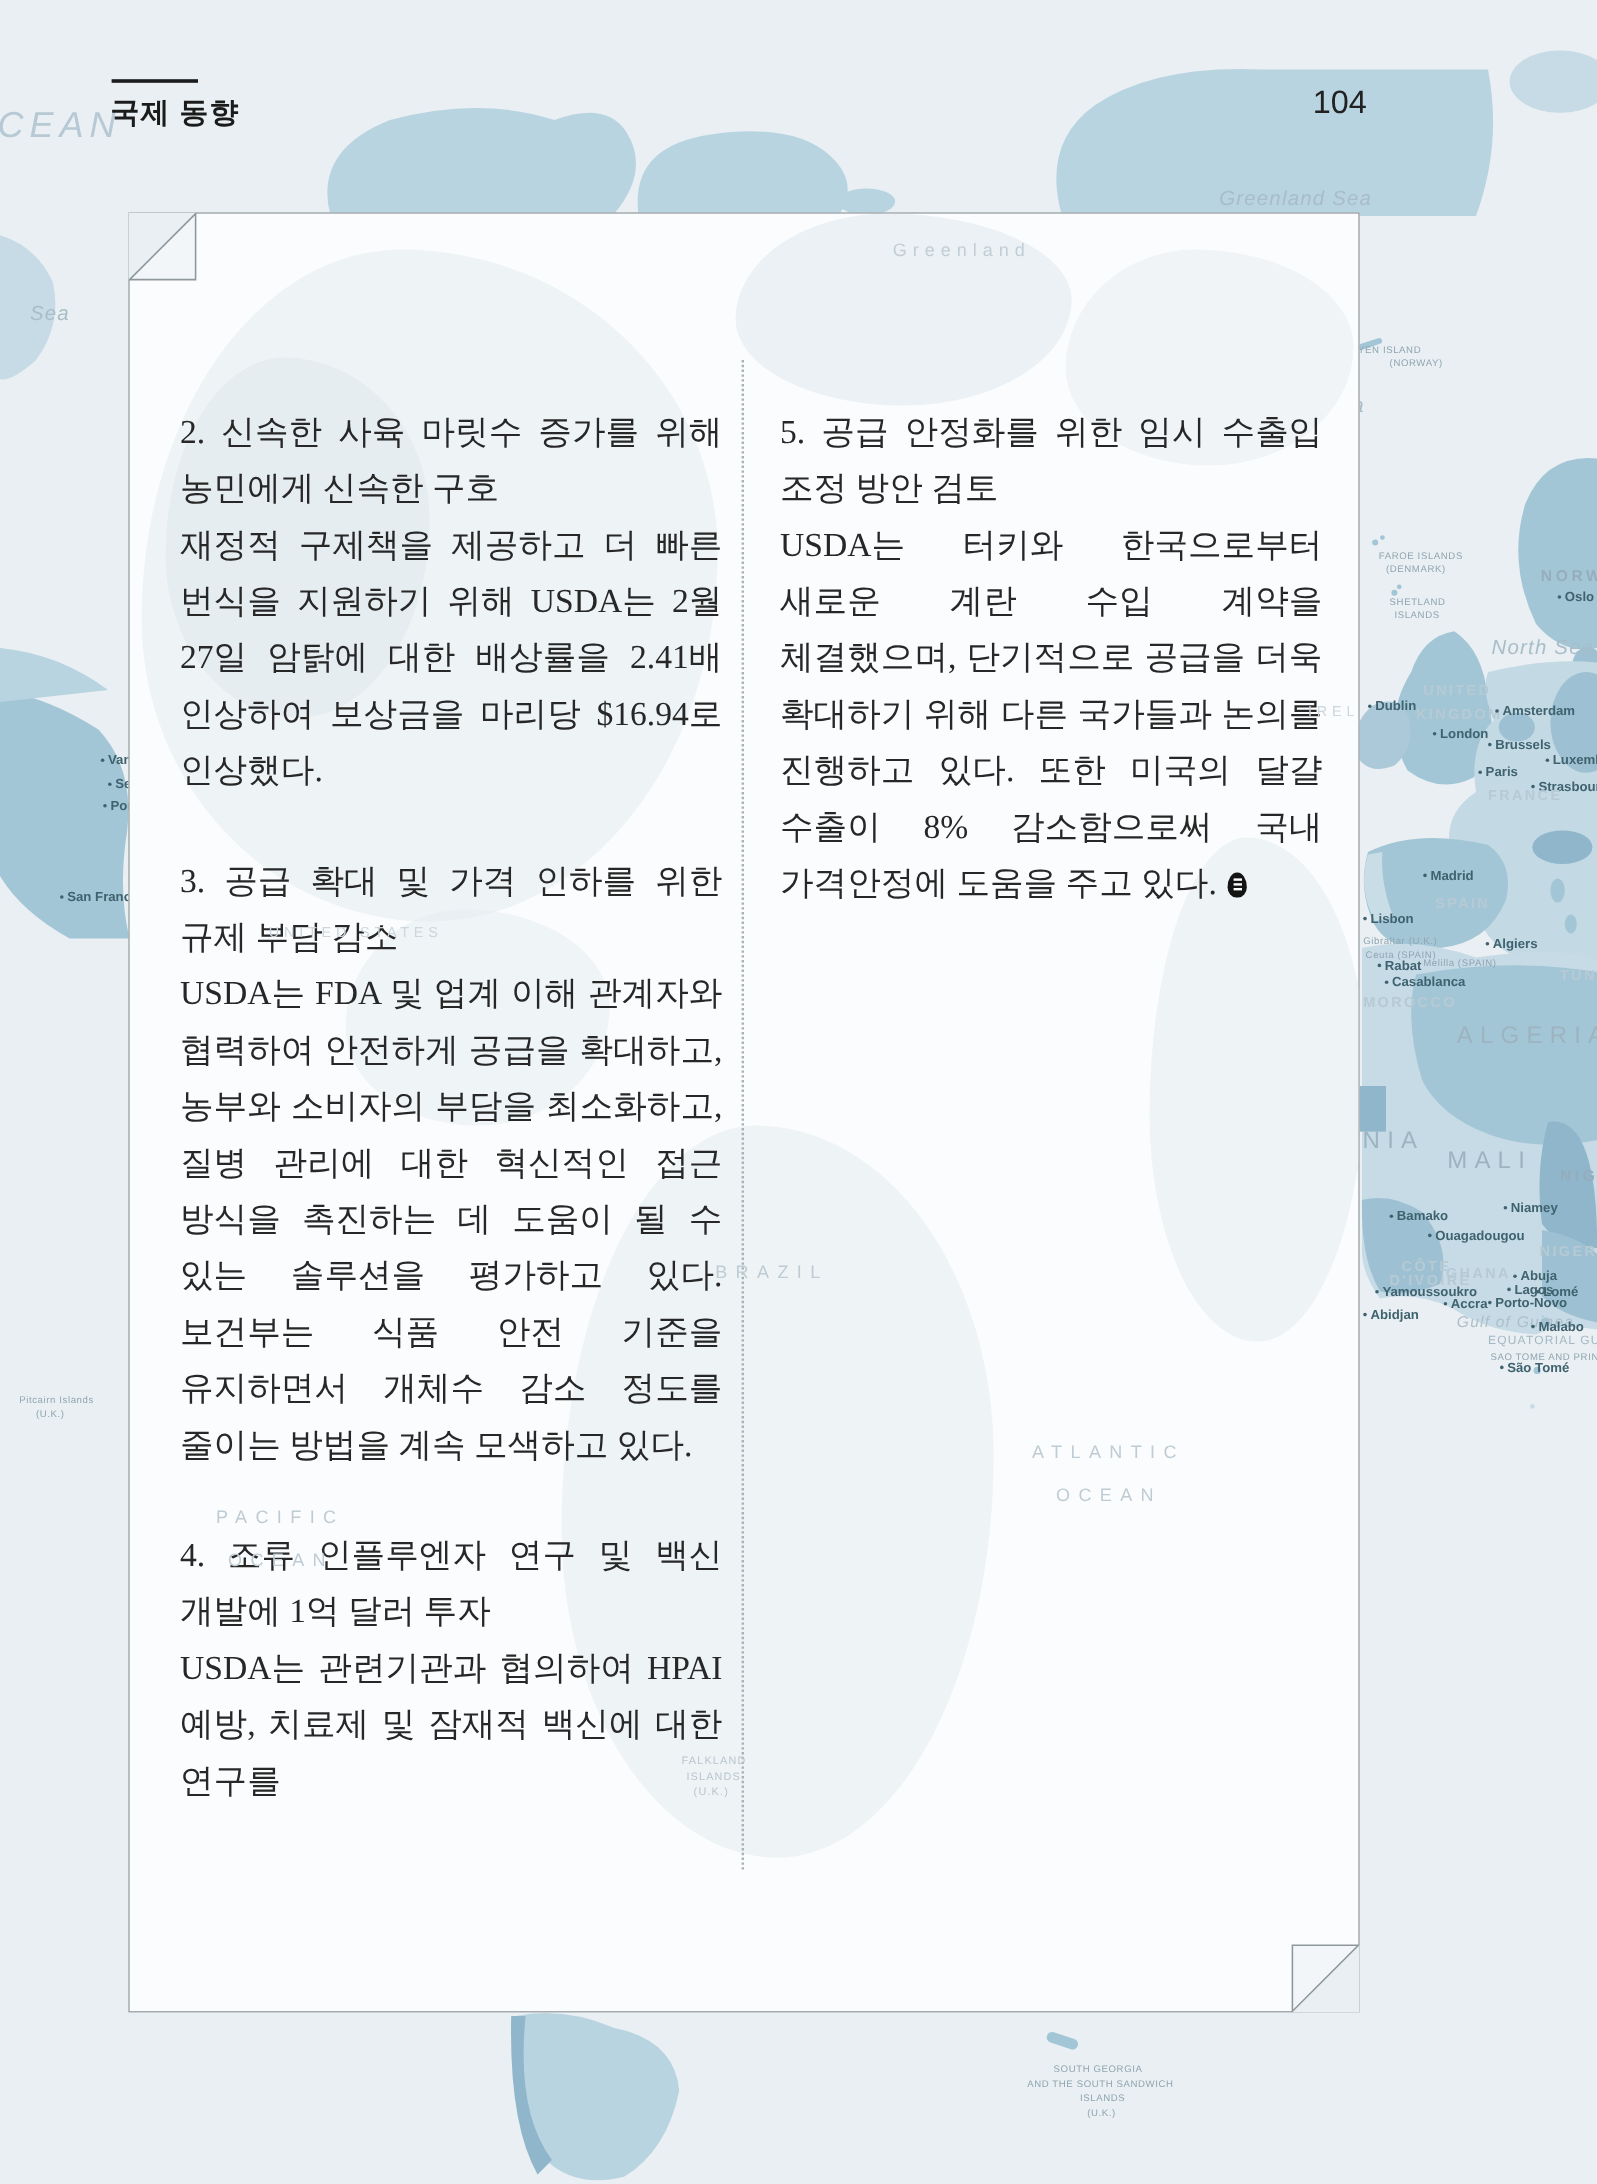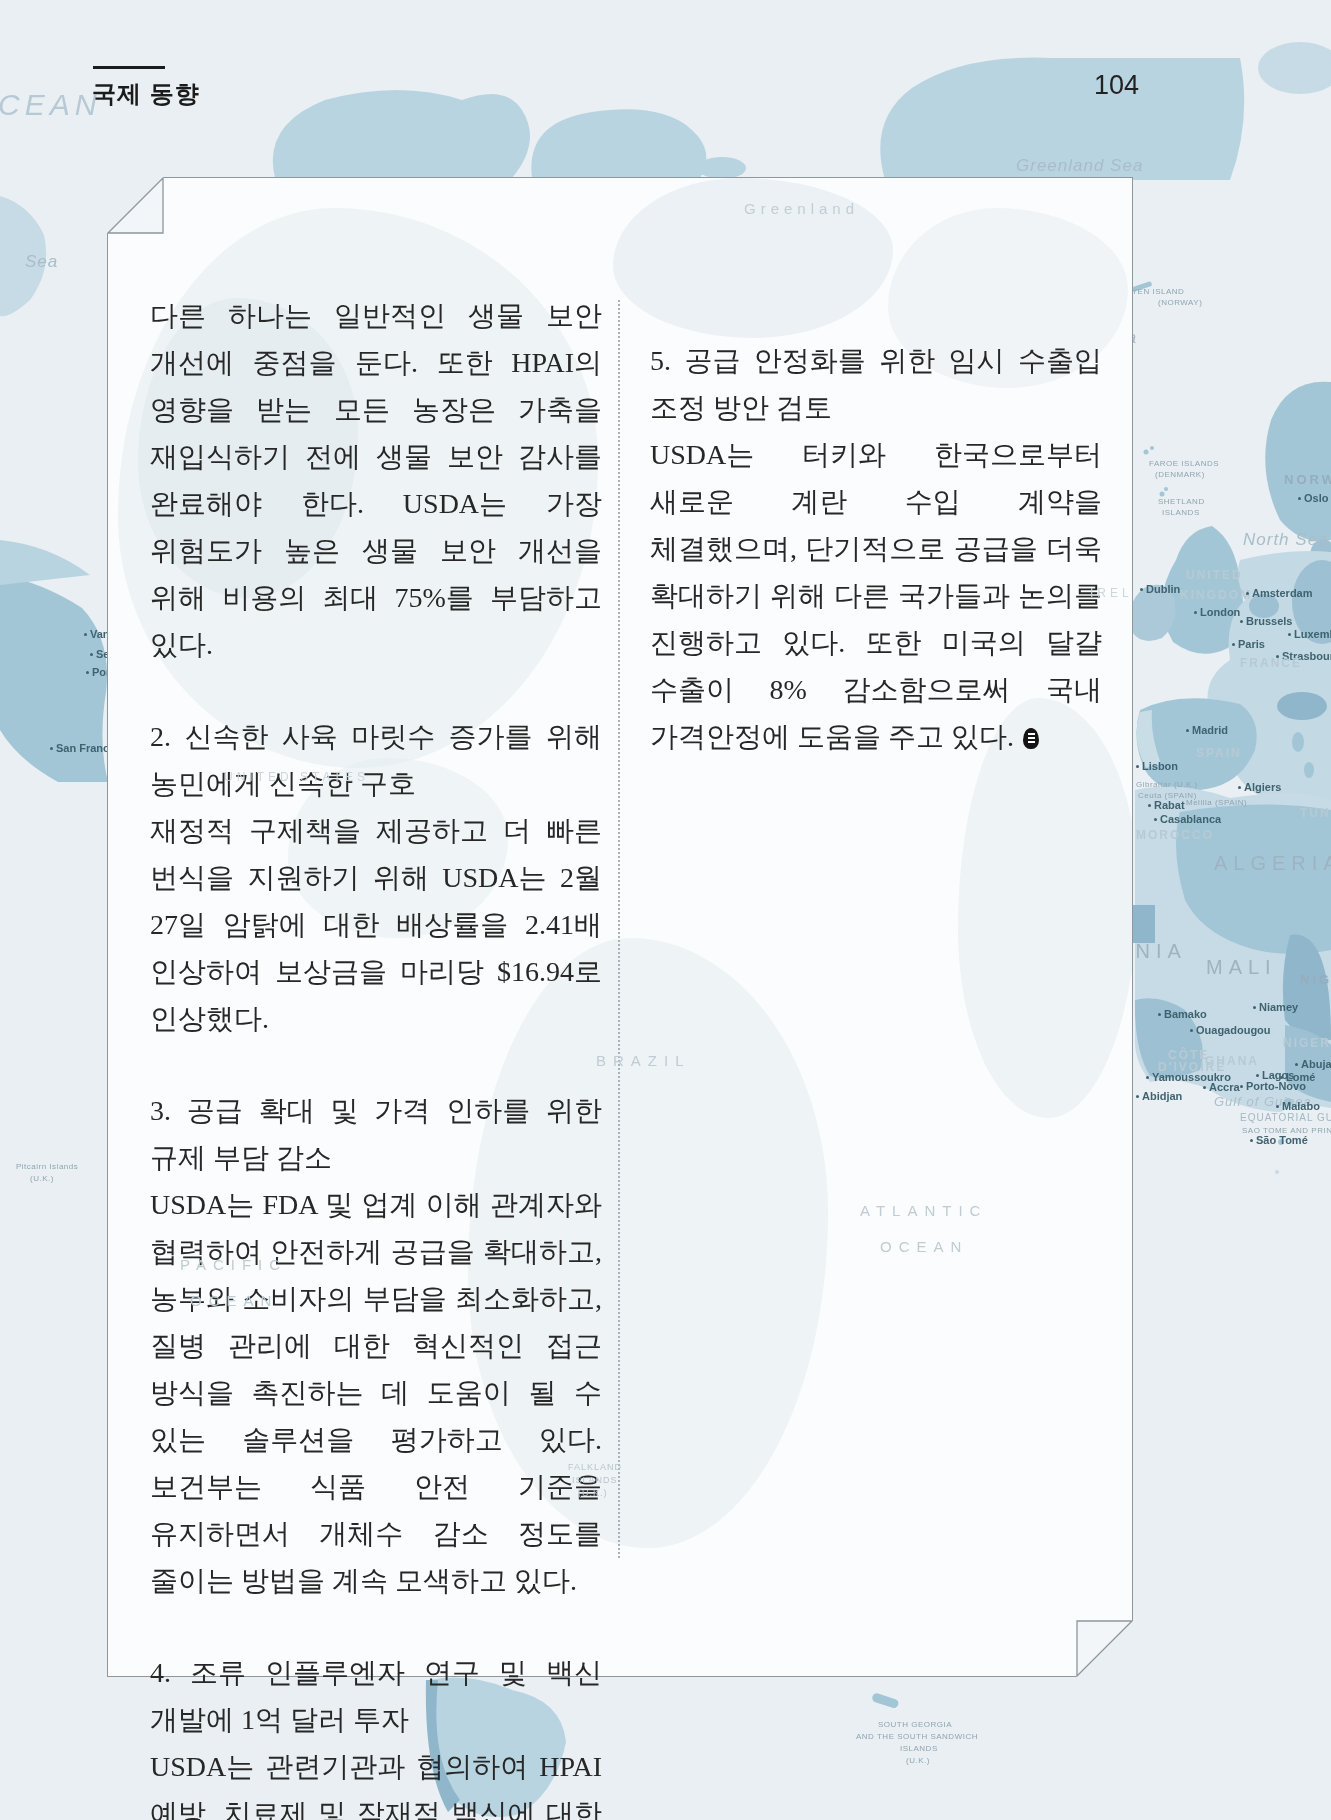--- a/index.html
+++ b/index.html
@@ -143,21 +143,21 @@
     <span class="maplabel city" style="left: 1154px; top: 813px;">Casablanca</span>
     <span class="maplabel country-ghost" style="left: 1136px; top: 828px;">MOROCCO</span>
     <span class="maplabel country-lg" style="left: 1214px; top: 852px;">ALGERIA</span>
     <span class="maplabel country-lg" style="left: 1005px; top: 940px;">MAURITANIA</span>
     <span class="maplabel country-lg" style="left: 1206px; top: 956px;">MALI</span>
     <span class="maplabel country" style="left: 1300px; top: 972px;">NIGER</span>
     <span class="maplabel city" style="left: 1253px; top: 1001px;">Niamey</span>
     <span class="maplabel city" style="left: 1158px; top: 1008px;">Bamako</span>
     <span class="maplabel city" style="left: 1190px; top: 1024px;">Ouagadougou</span>
     <span class="maplabel country-ghost" style="left: 1283px; top: 1036px;">NIGERIA</span>
-    <span class="maplabel city" style="left: 1295px; top: 1058px;">Abuja</span>
+    <span class="maplabel city" style="left: 1261px; top: 1058px;">Abuja</span>
     <span class="maplabel country-ghost" style="left: 1205px; top: 1054px;">GHANA</span>
     <span class="maplabel country-ghost" style="left: 1168px; top: 1048px;">CÔTE</span>
     <span class="maplabel country-ghost" style="left: 1158px; top: 1060px;">D'IVOIRE</span>
     <span class="maplabel city" style="left: 1146px; top: 1071px;">Yamoussoukro</span>
     <span class="maplabel city" style="left: 1136px; top: 1090px;">Abidjan</span>
     <span class="maplabel city" style="left: 1203px; top: 1081px;">Accra</span>
     <span class="maplabel city" style="left: 1244px; top: 1071px; padding-left: 36px;">Lomé</span>
     <span class="maplabel city" style="left: 1256px; top: 1069px;">Lagos</span>
     <span class="maplabel city" style="left: 1240px; top: 1080px;">Porto-Novo</span>
     <span class="maplabel city" style="left: 1276px; top: 1100px;">Malabo</span>
@@ -211,21 +211,20 @@
   </svg>
 
   <svg class="corner br" width="58" height="58">
     <path d="M58,1 L58,58 L1,58 Z" fill="#e9eff2"></path>
     <path d="M2,2 L57,2 L2,57 Z" fill="#f3f6f8" stroke="#8e979c" stroke-width="1.3"></path>
   </svg>
 
   <div class="divider"></div>
 
   <div class="copy col-left">
-    <p>다른 하나는 일반적인 생물 보안 개선에 중점을 둔다. 또한 HPAI의 영향을 받는 모든 농장은 가축을 재입식하기 전에 생물 보안 감사를 완료해야 한다. USDA는 가장 위험도가 높은 생물 보안 개선을 위해 비용의 최대 75%를 부담하고 있다.</p>
     <p class="sect">2. 신속한 사육 마릿수 증가를 위해 농민에게 신속한 구호</p>
     <p>재정적 구제책을 제공하고 더 빠른 번식을 지원하기 위해 USDA는 2월 27일 암탉에 대한 배상률을 2.41배 인상하여 보상금을 마리당 $16.94로 인상했다.</p>
     <p class="sect">3. 공급 확대 및 가격 인하를 위한 규제 부담 감소</p>
     <p>USDA는 FDA 및 업계 이해 관계자와 협력하여 안전하게 공급을 확대하고, 농부와 소비자의 부담을 최소화하고, 질병 관리에 대한 혁신적인 접근 방식을 촉진하는 데 도움이 될 수 있는 솔루션을 평가하고 있다. 보건부는 식품 안전 기준을 유지하면서 개체수 감소 정도를 줄이는 방법을 계속 모색하고 있다.</p>
     <p class="sect">4. 조류 인플루엔자 연구 및 백신 개발에 1억 달러 투자</p>
     <p>USDA는 관련기관과 협의하여 HPAI 예방, 치료제 및 잠재적 백신에 대한 연구를</p>
   </div>
 
   <div class="copy col-right">
     <p class="sect">5. 공급 안정화를 위한 임시 수출입 조정 방안 검토</p>

